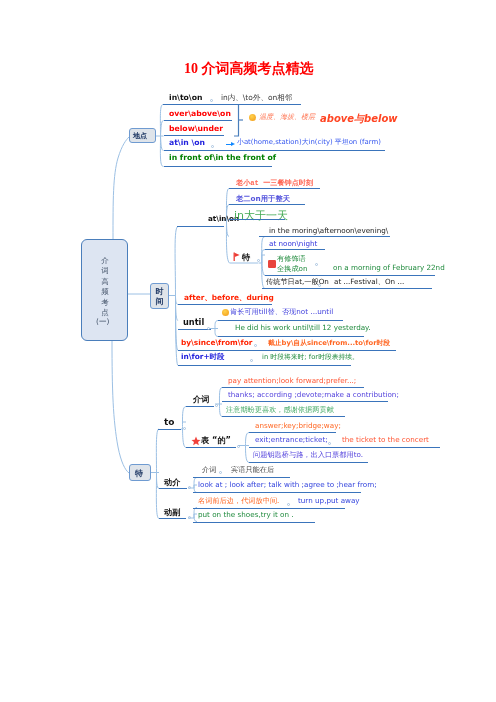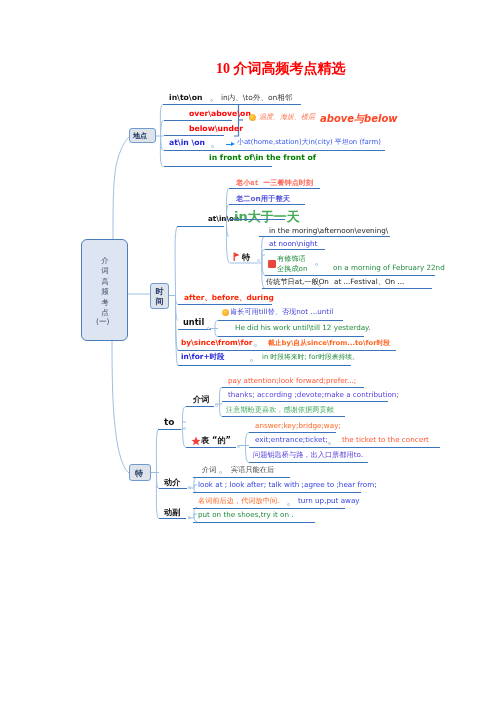--- a/index.html
+++ b/index.html
@@ -1,28 +1,28 @@
 <!DOCTYPE html>
 <html><head>
 <meta charset="utf-8">
 <style>
   html,body{margin:0;padding:0;}
   body{width:496px;height:702px;background:#ffffff;font-family:"DejaVu Sans",sans-serif;overflow:hidden;}
   #page{position:absolute;left:0;top:0;width:496px;height:702px;}
   svg#links{position:absolute;left:0;top:0;width:496px;height:702px;}
-  .title{position:absolute;color:#ff0000;font-weight:bold;font-family:"Liberation Serif",serif;white-space:nowrap;margin-left:32px;}
+  .title{position:absolute;color:#ff0000;font-weight:bold;font-family:"Liberation Serif",serif;white-space:nowrap;}
   .txt{position:absolute;white-space:nowrap;line-height:1;}
   .box{position:absolute;box-sizing:border-box;border:1px solid #6f9bd1;background:#dfe4ea;border-radius:3px;}
   .boxlabel{position:absolute;color:#1f3864;font-weight:bold;white-space:nowrap;}
   .vlabel{white-space:normal;text-align:center;}
   .vlabel > span{display:block;}
   .bold{font-weight:bold;text-align:right;}
   .ital{font-style:italic;}
-  .red{color:#ff0000;margin-left:20px;}
-  .green{color:#008000;margin-left:40px;}
+  .red{color:#ff0000;}
+  .green{color:#008000;}
   .bluetxt{color:#2222dd;}
   .blue{color:#111111;}
   .gray{color:#3a3a3a;}
   .ul{position:absolute;height:1.2px;background:#3a74bb;}
   .dot{position:absolute;width:3px;height:3px;border:0.8px solid #a8c4e0;border-radius:50%;box-sizing:border-box;}
   .arrow{position:absolute;width:9px;height:7px;}
   .arrow:before{content:"";position:absolute;left:0;top:2.5px;width:6px;height:1.6px;background:#1188ff;}
   .arrow:after{content:"";position:absolute;left:5px;top:0.5px;width:0;height:0;border-left:4px solid #1188ff;border-top:2.8px solid transparent;border-bottom:2.8px solid transparent;}
   .emoji-face{position:absolute;width:7px;height:7px;border-radius:50%;background:radial-gradient(circle at 40% 35%, #ffd24d 0%, #f5a623 75%);}
   .flag-icon{position:absolute;width:9px;height:9px;line-height:0;}
@@ -156,21 +156,21 @@
 
   <div class="txt bold blue" style="left:184px;top:215px;font-size:7.2px;margin-left:24px;">at\in\on</div>
   <div class="ul" style="left:177px;top:226px;width:47px;"></div>
 
   <div class="txt" style="left:236px;top:180px;font-size:7.15px;color:#ff6655;font-weight:bold;font-family:Liberation Mono, monospace;">老小at 一三餐钟点时刻</div>
   <div class="ul" style="left:229px;top:188px;width:91px;"></div>
 
   <div class="txt" style="left:236px;top:195px;font-size:7.3px;color:#5555dd;font-weight:bold;">老二on用于整天</div>
   <div class="ul" style="left:229px;top:204px;width:76px;"></div>
 
-  <div class="txt" style="left:234px;top:210px;font-size:13px;color:#44aa55;font-weight:bold;">in大于一天</div>
+  <div class="txt" style="left:234px;top:210px;font-size:11px;color:#44aa55;font-weight:normal;">in大于一天</div>
   <div class="ul" style="left:229px;top:219px;width:56px;"></div>
 
   <div class="txt" style="left:269px;top:227px;font-size:7.2px;color:#222222;">in the moring\afternoon\evening\</div>
   <div class="ul" style="left:259px;top:236px;width:131px;"></div>
 
   <span class="flag-icon" style="left:232px;top:252px;">
       <svg viewBox="0 0 10 10" width="10" height="10">
         <path d="M2.2 0.6 L2.2 9.0" stroke="#ec3b33" stroke-width="1.3" fill="none"></path>
         <path d="M2.6 0.7 L7.6 2.9 L2.6 5.1 Z" fill="#ec3b33"></path>
       </svg>

